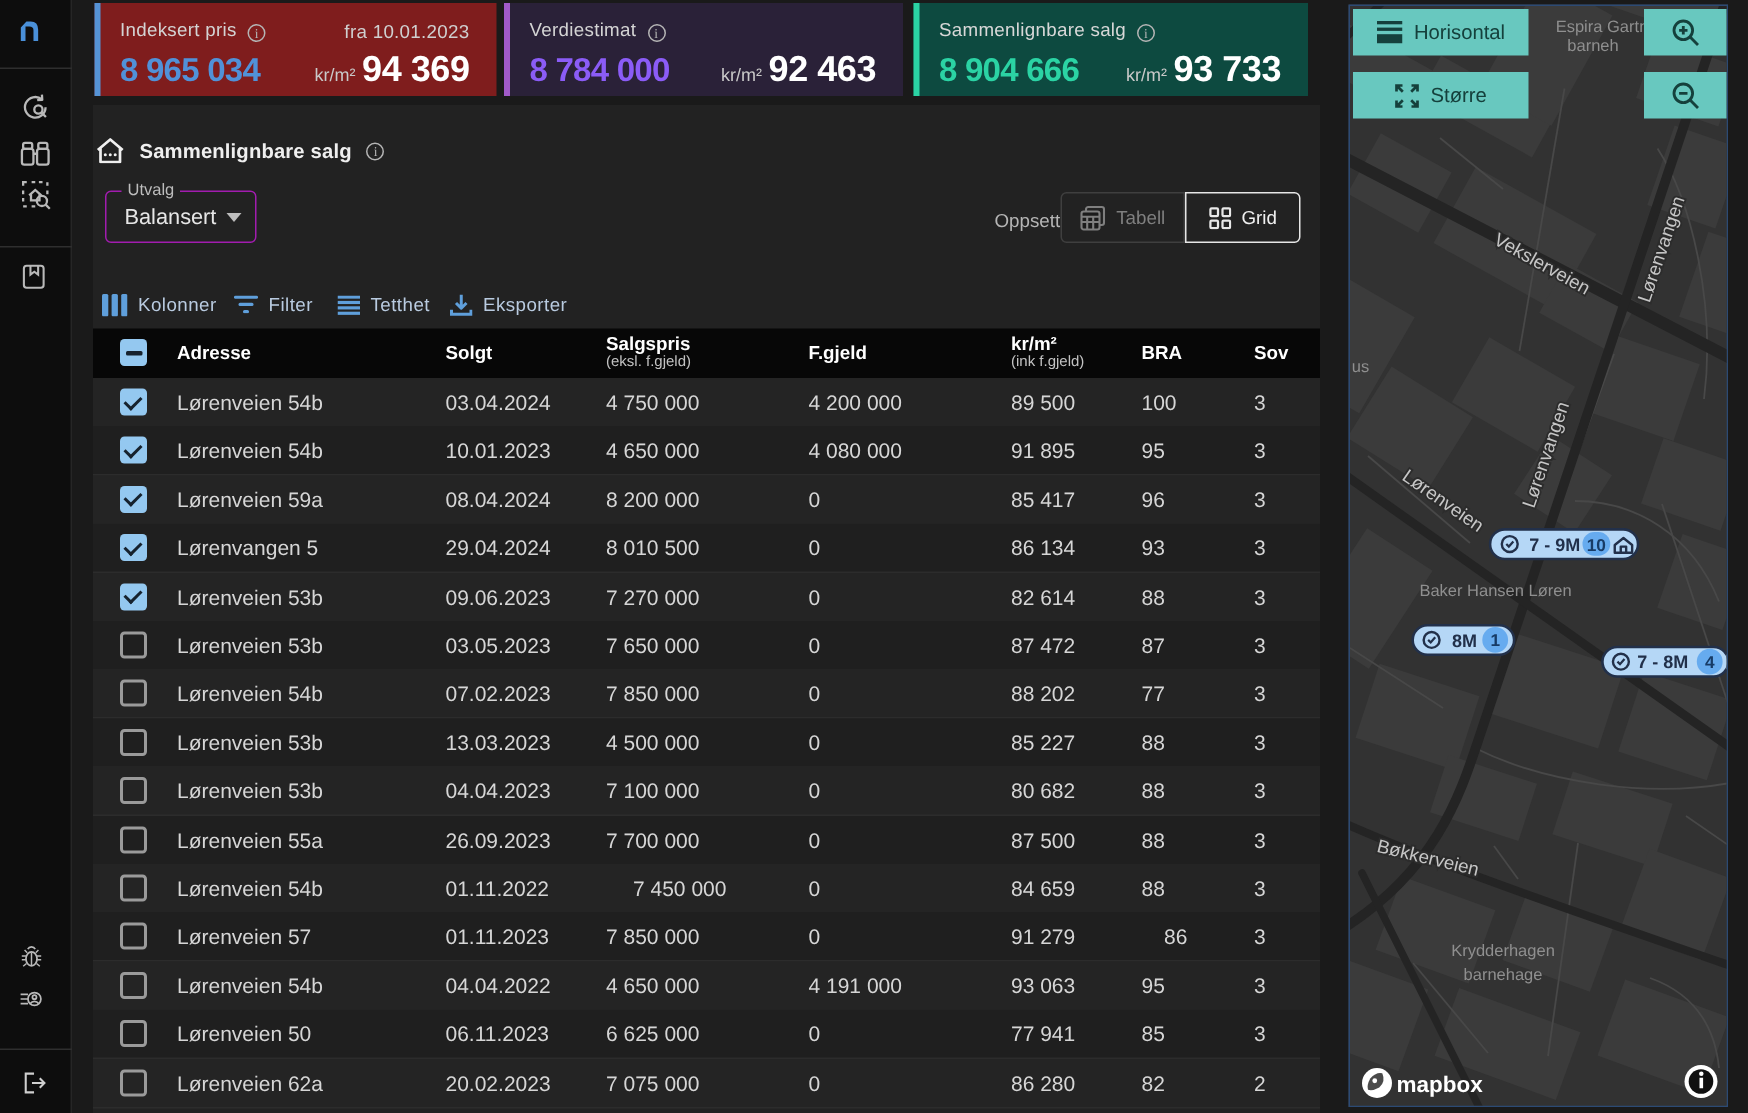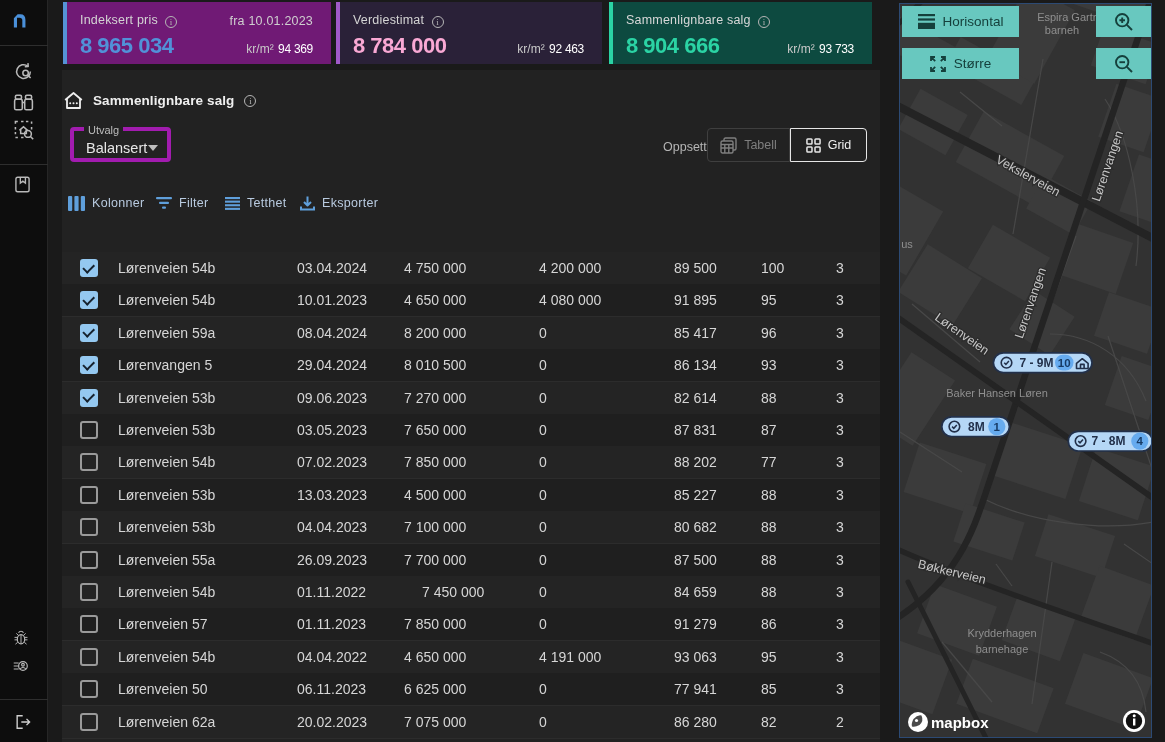--- a/index.html
+++ b/index.html
@@ -13,27 +13,27 @@
   .sep { position:absolute; left:0; width:48px; height:1px; background:#2e2e2e; }
   .sicon { position:absolute; left:13px; width:21px; height:21px; color:#b9b9b9; }
 
   
   .card { position:absolute; top:2px; height:62px; }
   .cbar { position:absolute; left:0; top:0; width:4px; height:62px; }
   .cbody { position:absolute; left:4px; top:0; right:0; height:62px; padding:11px 18px 0 13px; }
   .ctitle { font-size:12.5px; letter-spacing:0.2px; }
   .cnum  { font-size:22px; font-weight:bold; letter-spacing:-0.5px; }
   .ckr   { font-size:12px; color:#c9c9c9; }
-  .ckrv  { font-size:12px; font-weight:normal; color:#fff; letter-spacing:-0.3px; }
+  .ckrv  { font-size:24px; font-weight:bold; color:#fff; letter-spacing:-0.3px; }
   .crow1 { display:flex; justify-content:space-between; align-items:center; }
   .crow2 { display:flex; justify-content:space-between; align-items:baseline; margin-top:5px; }
 
   
   #secHead { left:64px; top:92px; display:flex; align-items:center; color:#efefef; }
-  #utvalg { left:70px; top:127px; width:101px; height:35px; border:4px solid #a21caf; border-radius:4px; }
+  #utvalg { left:70px; top:127px; width:101px; height:35px; border:1px solid #a21caf; border-radius:4px; }
   #utvalg .lbl { position:absolute; left:10px; top:-7px; background:#222222; padding:0 4px; font-size:11px; color:#bdbdbd; }
   #utvalg .val { position:absolute; left:12px; top:9px; font-size:14.5px; color:#e6e6e6; }
   #oppsett { left:663px; top:140px; font-size:12.5px; color:#b5b5b5; }
   .tbtn { position:absolute; top:128px; height:34px; display:flex; align-items:center; justify-content:center; gap:7px; font-size:12.5px; }
   #btnTabell { left:707px; width:83px; border:1px solid #3f3f3f; border-radius:4px 0 0 4px; color:#7f7f7f; }
   #btnGrid { left:790px; width:77px; border:1px solid #e6e6e6; border-radius:0 4px 4px 0; color:#f0f0f0; }
 
   
   .tool { position:absolute; top:195px; height:16px; display:flex; align-items:center; gap:7px;
           color:#b9cbe0; font-size:12.5px; font-weight:400; letter-spacing:0.3px; }
@@ -108,41 +108,41 @@
     </svg>
     <div class="sep" style="top:699px"></div>
     <svg class="sicon" style="top:713px;width:18px;height:18px" viewBox="0 0 26 26" fill="none" stroke="#cfcfcf" stroke-width="2">
       <path d="M14 4 H6 v18 h8"></path>
       <path d="M12 13 h12 m-4.5 -4.5 L24 13 l-4.5 4.5"></path>
     </svg>
   </div>
 
   <div class="abs" style="left:62px; top:70px; width:818px; height:672px; background:#222222;"></div>
 
-  <div class="card" style="left:63px; width:268px; background:#701a75;">
+  <div class="card" style="left:63px; width:268px; background:#7f1d1d;">
     <div class="cbar" style="background:#5593d6"></div>
     <div class="cbody">
       <div class="crow1">
         <span class="ctitle" style="color:#d4d4d4">Indeksert pris&nbsp; <span class="info">i</span></span>
         <span class="ctitle" style="color:#cfcfcf">fra 10.01.2023</span>
       </div>
       <div class="crow2">
         <span class="cnum" style="color:#5191d8">8 965 034</span>
         <span><span class="ckr">kr/m²</span> <span class="ckrv">94 369</span></span>
       </div>
     </div>
   </div>
   <div class="card" style="left:336px; width:266px; background:#2a2138;">
     <div class="cbar" style="background:#a05ac8"></div>
     <div class="cbody">
       <div class="crow1">
         <span class="ctitle" style="color:#d4d4d4">Verdiestimat&nbsp; <span class="info">i</span></span>
       </div>
       <div class="crow2">
-        <span class="cnum" style="color:#f9a8d4">8 784 000</span>
+        <span class="cnum" style="color:#8b5cf6">8 784 000</span>
         <span><span class="ckr">kr/m²</span> <span class="ckrv">92 463</span></span>
       </div>
     </div>
   </div>
   <div class="card" style="left:609px; width:263px; background:#0d4a40;">
     <div class="cbar" style="background:#2bd3a4"></div>
     <div class="cbody">
       <div class="crow1">
         <span class="ctitle" style="color:#d8d8d8">Sammenlignbare salg&nbsp; <span class="info">i</span></span>
       </div>
@@ -217,20 +217,32 @@
         </g>
       </svg>
     Tetthet</div>
   <div class="tool" style="left:300px;text-align:center;" id="tEks">
     <svg width="15" height="15" viewBox="0 0 15 15" fill="none" stroke="#5f9fdb" stroke-width="2">
         <path d="M7.5 0.5 V9 M4 6 l3.5 3.5 L11 6" stroke-linejoin="round"></path>
         <path d="M1 10.5 V13.5 H14 V10.5"></path>
       </svg>
     Eksporter</div>
 
+  <div class="abs" id="thead">
+    <span class="cb dash" style="left:18px; top:7px; background:#94c8f0;"></span>
+    <span class="hc" style="left:56px;">Adresse</span>
+    <span class="hc" style="left:235px;">Solgt</span>
+    <span class="hc" style="left:342px; top:3px;">Salgspris</span>
+    <span class="hsub" style="left:342px;">(eksl. f.gjeld)</span>
+    <span class="hc" style="left:477px;">F.gjeld</span>
+    <span class="hc" style="left:612px; top:3px;">kr/m²</span>
+    <span class="hsub" style="left:612px;">(ink f.gjeld)</span>
+    <span class="hc" style="left:699px;">BRA</span>
+    <span class="hc" style="left:774px;">Sov</span>
+  </div>
 
   <div id="rows">
   <div class="row odd" style="top:252.0px">
         <span class="cb checked"></span>
         <span class="cell" style="left:56px">Lørenveien 54b</span>
         <span class="cell" style="left:235px">03.04.2024</span>
         <span class="cell" style="left:342px">4 750 000</span>
         <span class="cell" style="left:477px">4 200 000</span>
         <span class="cell" style="left:612px">89 500</span>
         <span class="cell" style="left:699px">100</span>
@@ -275,21 +287,21 @@
         <span class="cell" style="left:612px">82 614</span>
         <span class="cell" style="left:699px">88</span>
         <span class="cell" style="left:774px">3</span>
       </div>
   <div class="row even" style="top:414.0px">
         <span class="cb unchecked"></span>
         <span class="cell" style="left:56px">Lørenveien 53b</span>
         <span class="cell" style="left:235px">03.05.2023</span>
         <span class="cell" style="left:342px">7 650 000</span>
         <span class="cell" style="left:477px">0</span>
-        <span class="cell" style="left:612px">87 831</span>
+        <span class="cell" style="left:612px">87 472</span>
         <span class="cell" style="left:699px">87</span>
         <span class="cell" style="left:774px">3</span>
       </div>
   <div class="row odd" style="top:446.4px">
         <span class="cb unchecked"></span>
         <span class="cell" style="left:56px">Lørenveien 54b</span>
         <span class="cell" style="left:235px">07.02.2023</span>
         <span class="cell" style="left:342px">7 850 000</span>
         <span class="cell" style="left:477px">0</span>
         <span class="cell" style="left:612px">88 202</span>
@@ -336,21 +348,21 @@
         <span class="cell" style="left:699px">88</span>
         <span class="cell" style="left:774px">3</span>
       </div>
   <div class="row even" style="top:608.4px">
         <span class="cb unchecked"></span>
         <span class="cell" style="left:56px">Lørenveien 57</span>
         <span class="cell" style="left:235px">01.11.2023</span>
         <span class="cell" style="left:342px">7 850 000</span>
         <span class="cell" style="left:477px">0</span>
         <span class="cell" style="left:612px">91 279</span>
-        <span class="cell" style="left:699px">86</span>
+        <span class="cell" style="left:714px">86</span>
         <span class="cell" style="left:774px">3</span>
       </div>
   <div class="row odd" style="top:640.8px">
         <span class="cb unchecked"></span>
         <span class="cell" style="left:56px">Lørenveien 54b</span>
         <span class="cell" style="left:235px">04.04.2022</span>
         <span class="cell" style="left:342px">4 650 000</span>
         <span class="cell" style="left:477px">4 191 000</span>
         <span class="cell" style="left:612px">93 063</span>
         <span class="cell" style="left:699px">95</span>

